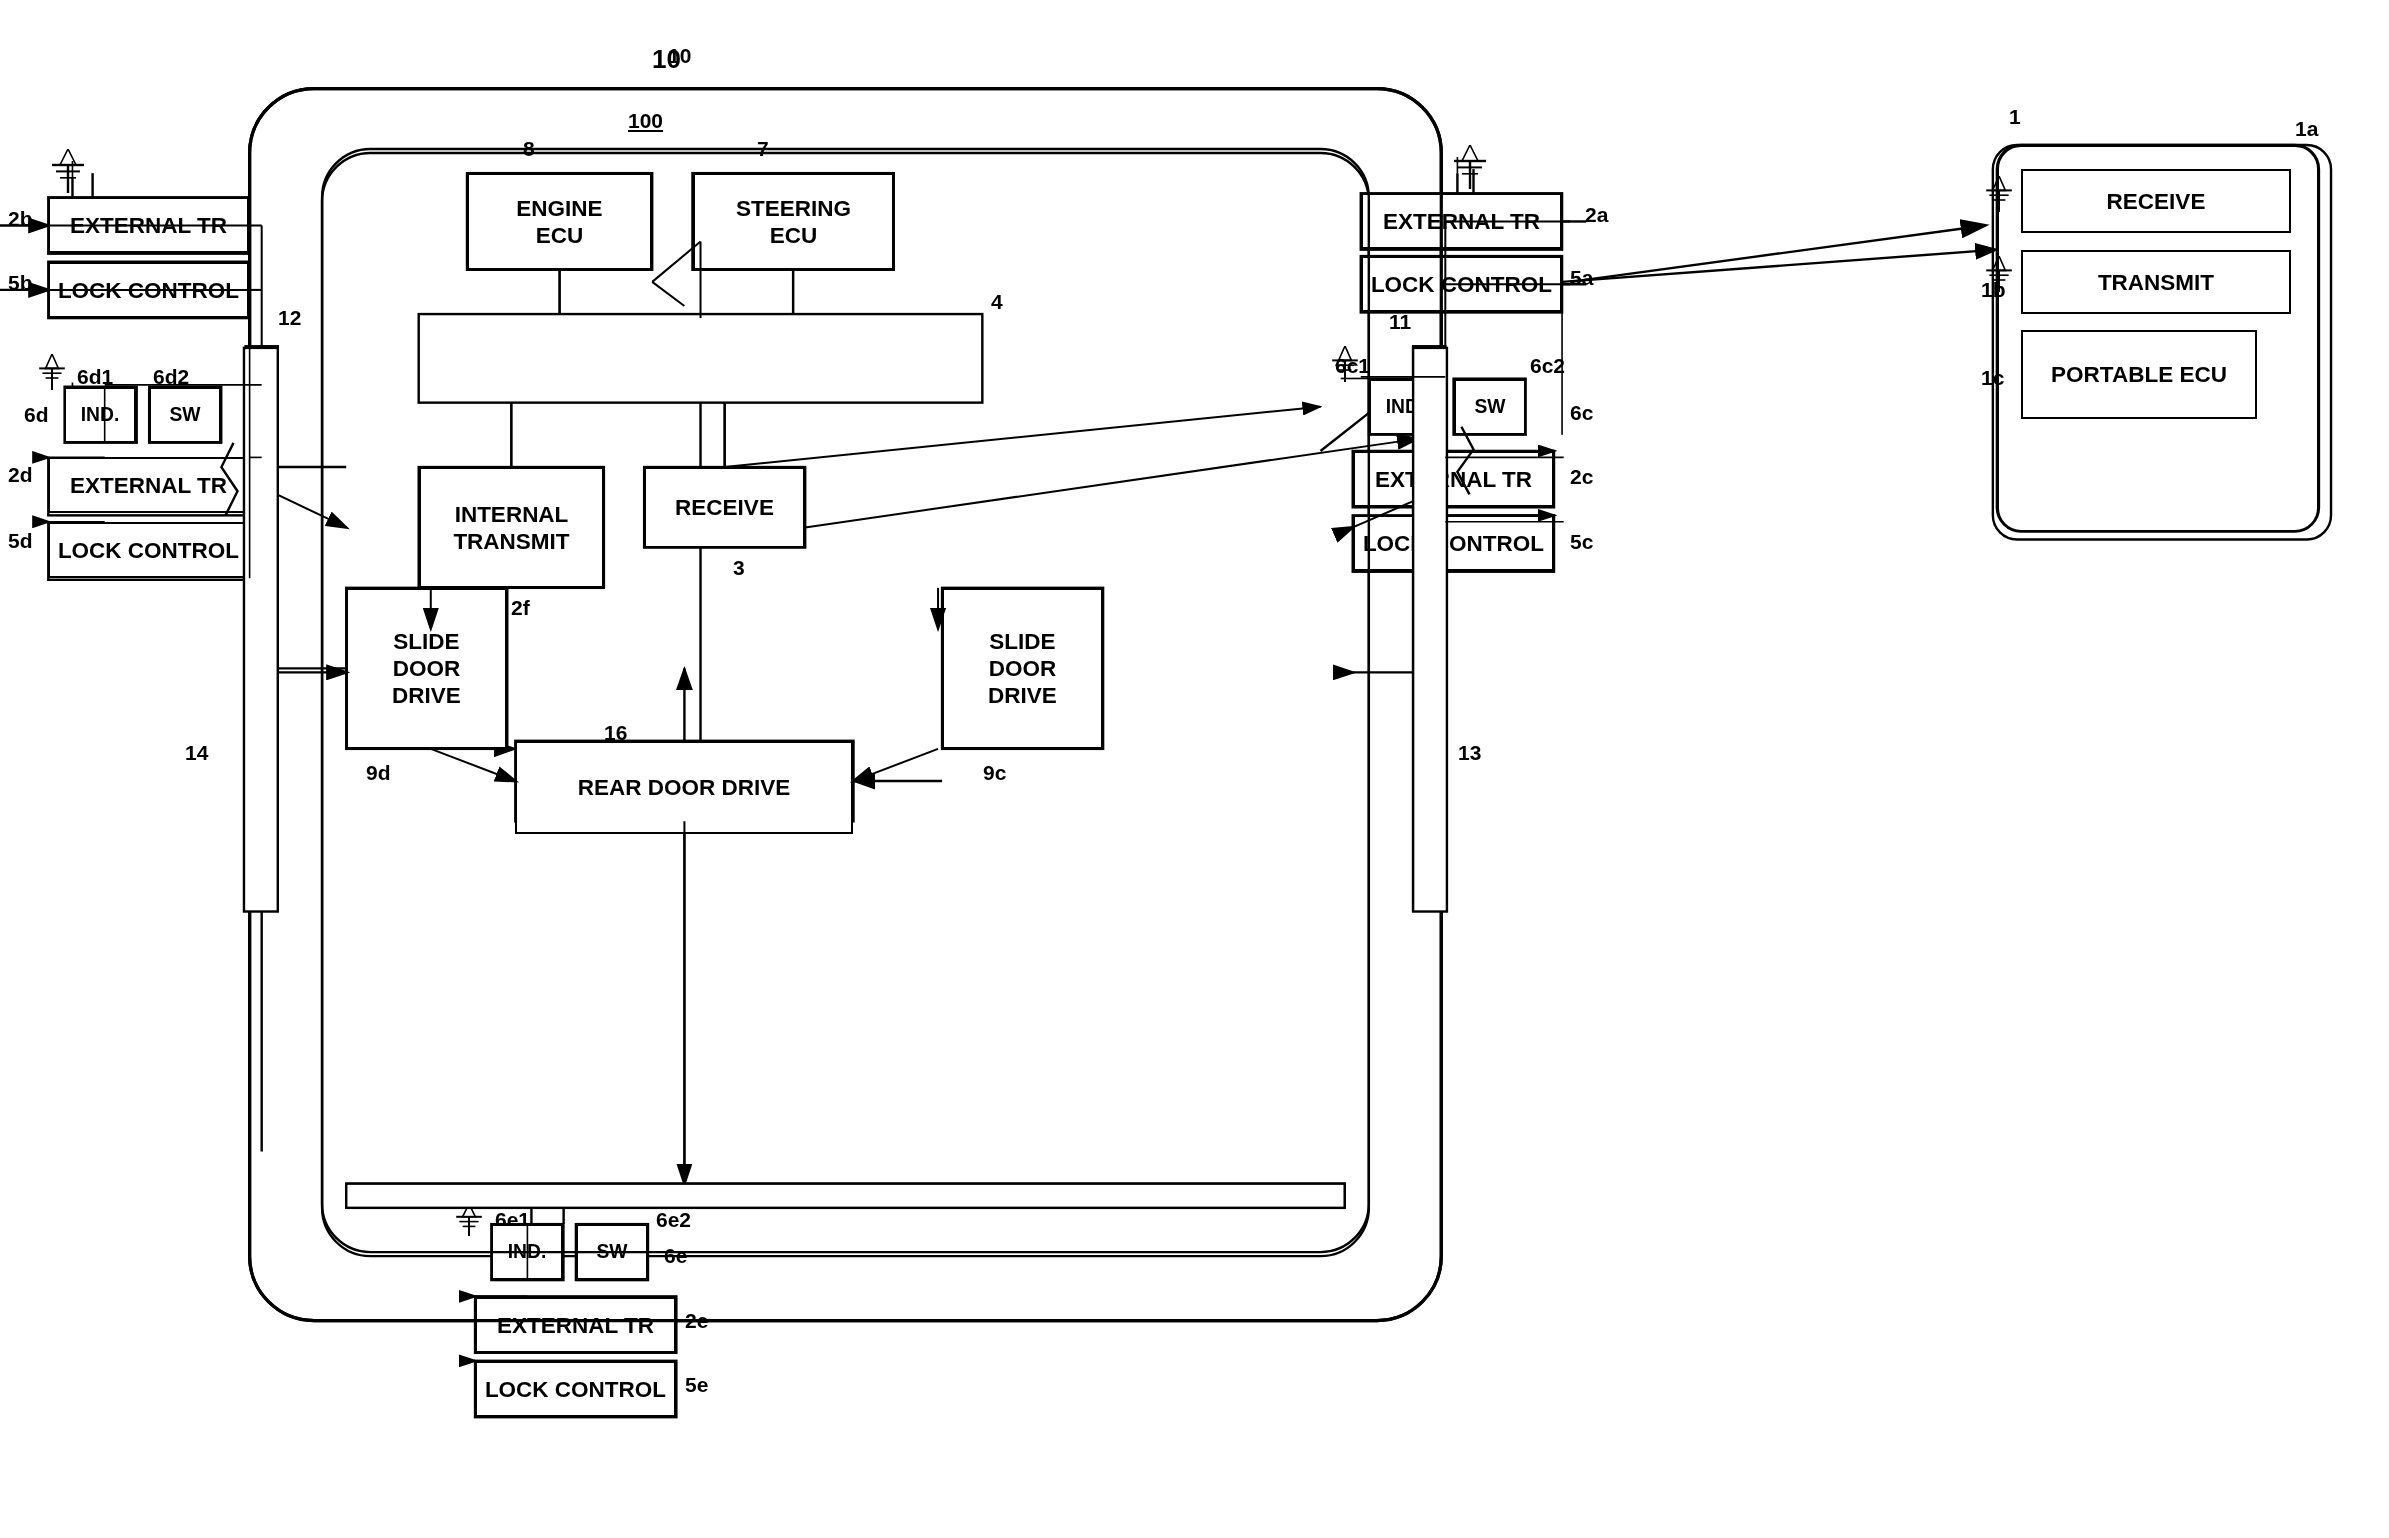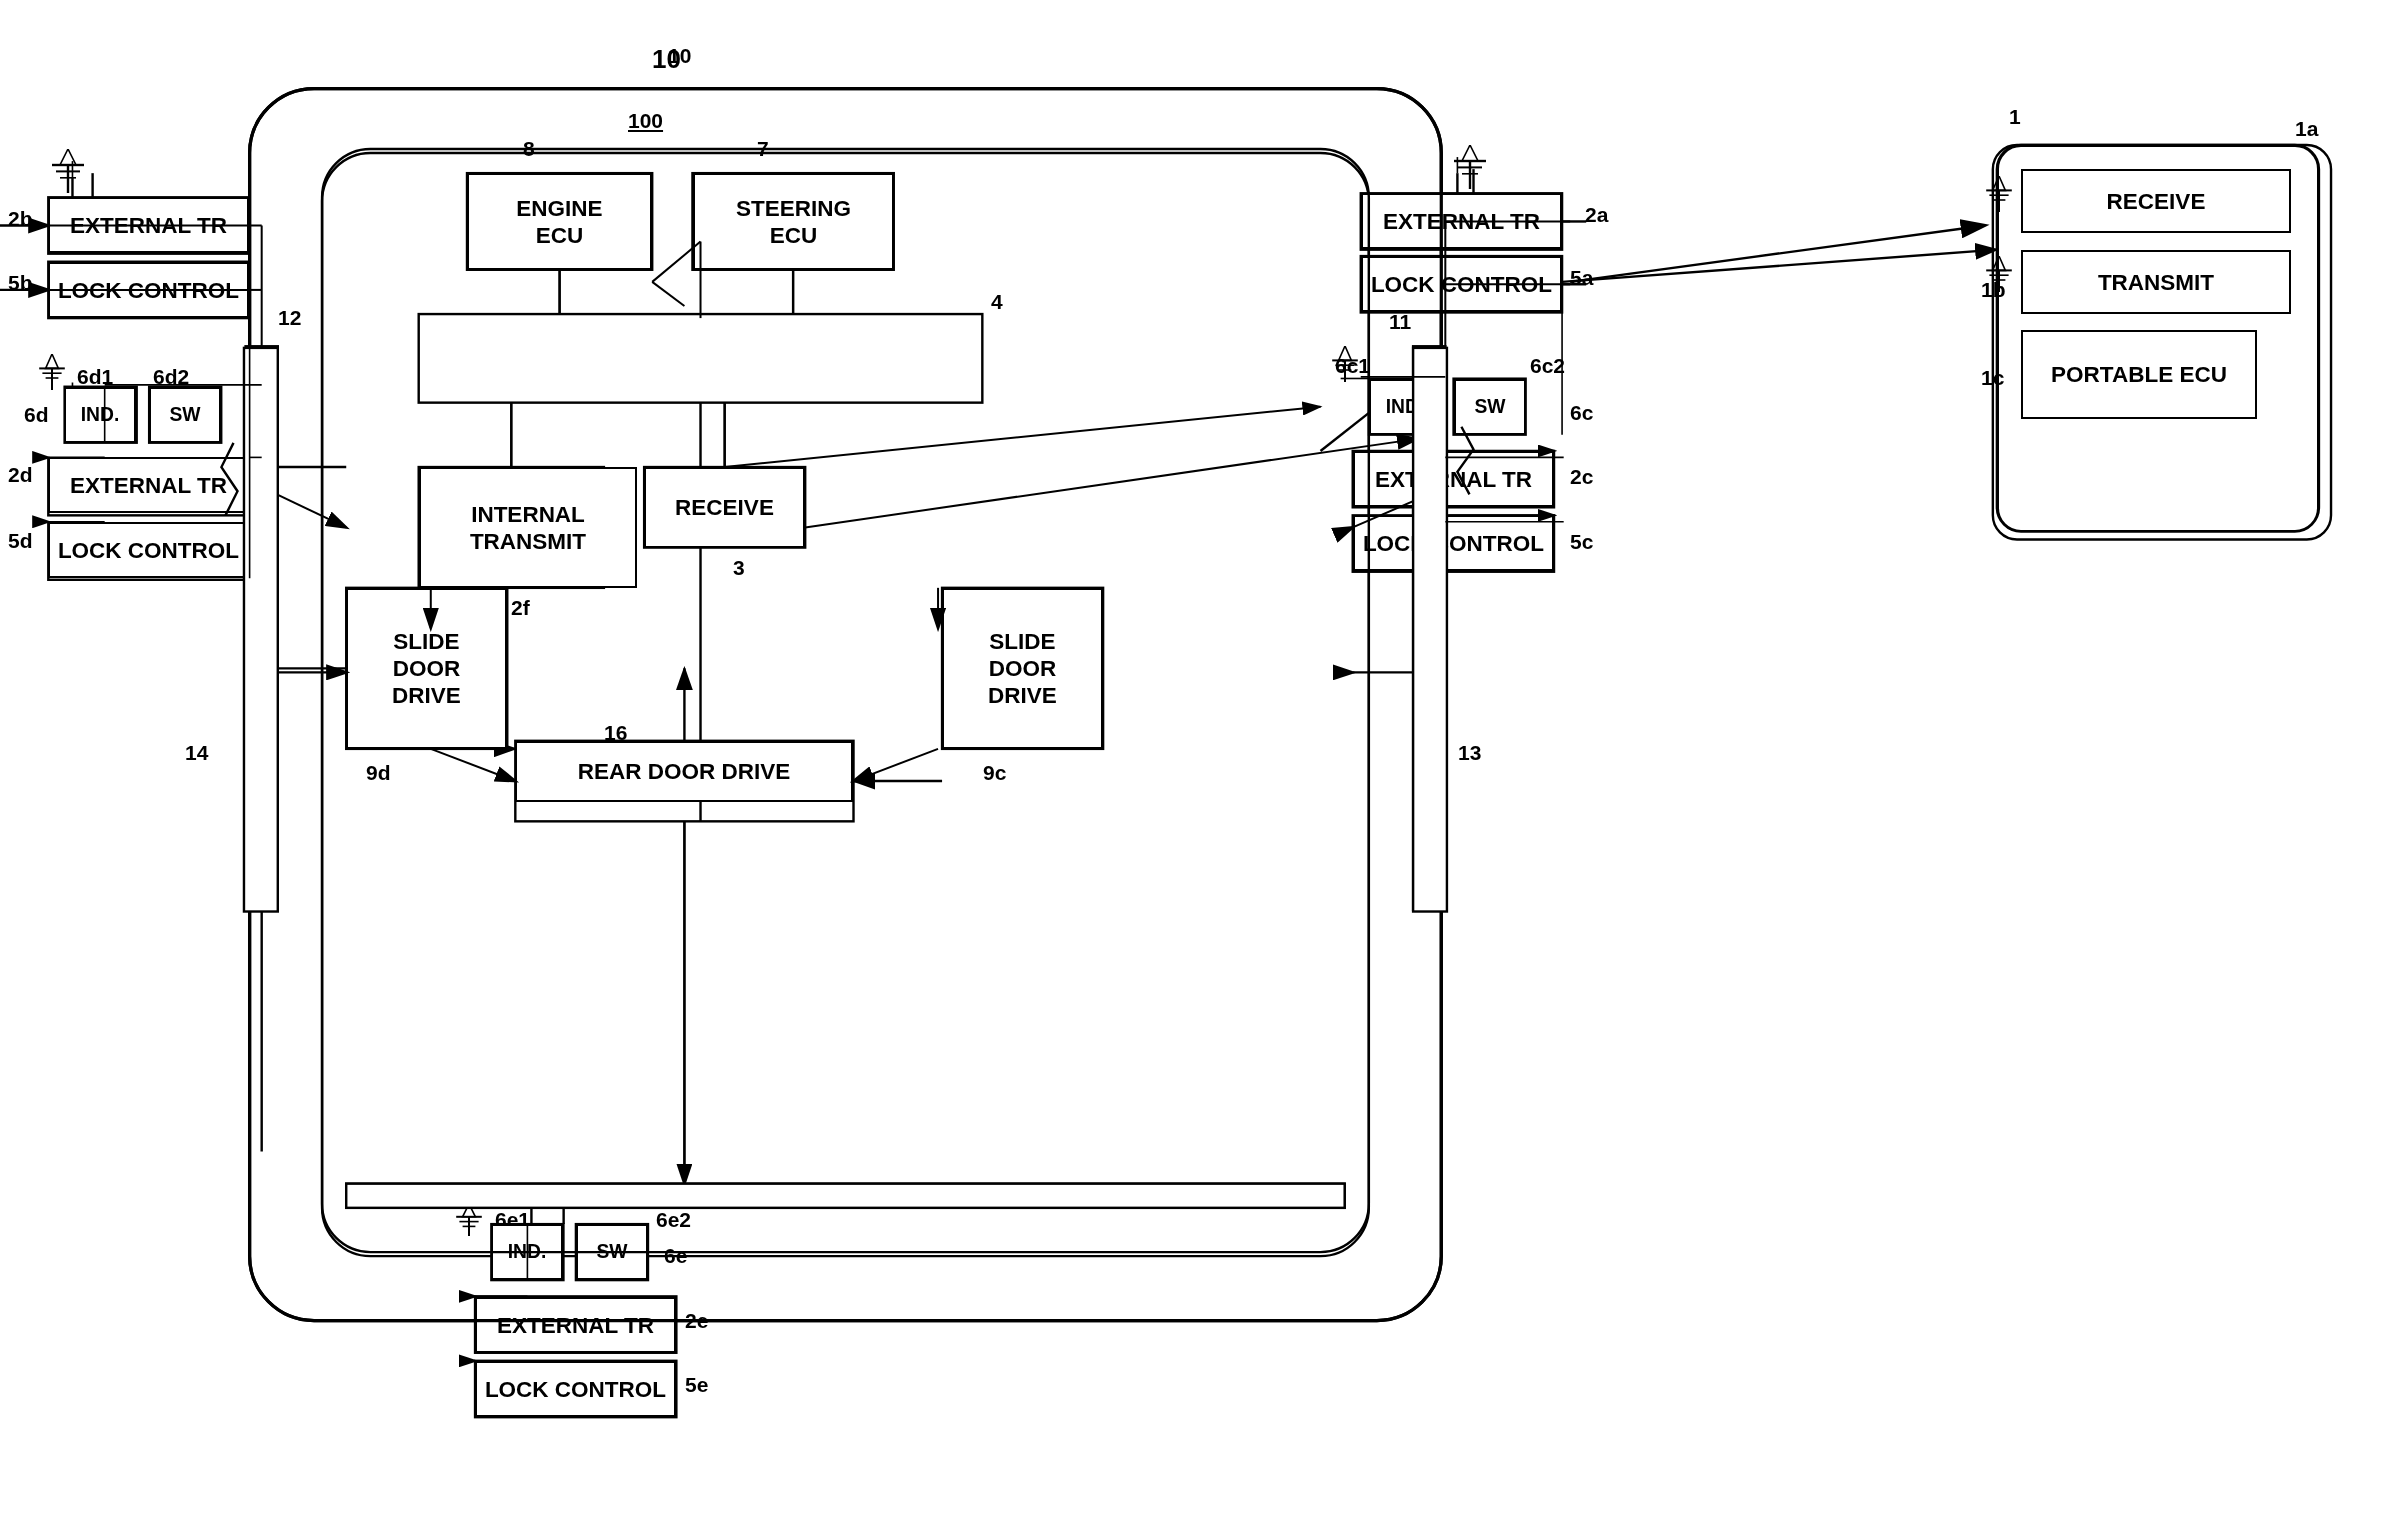--- a/index.html
+++ b/index.html
@@ -198,33 +198,33 @@
 
   <div class="label" style="left:757px; top:137px;">7</div>
 
   <div class="label" style="left:991px; top:290px;">4</div>
 
   <div class="box" style="left:467px; top:173px; width:185px; height:97px;">ENGINE<br>ECU</div>
 
   <div class="box" style="left:693px; top:173px; width:201px; height:97px;">STEERING<br>ECU</div>
 
 
-  <div class="box" style="left:419px; top:467px; width:218px; height:121px;">INTERNAL<br>TRANSMIT</div>
+  <div class="box" style="left:419px; top:467px; width:185px; height:121px;">INTERNAL<br>TRANSMIT</div>
 
   <div class="label" style="left:511px; top:596px;">2f</div>
 
   <div class="box" style="left:644px; top:467px; width:161px; height:81px;">RECEIVE</div>
 
   <div class="label" style="left:733px; top:556px;">3</div>
 
   <div class="box" style="left:346px; top:588px; width:161px; height:161px;">SLIDE<br>DOOR<br>DRIVE</div>
 
   <div class="box" style="left:942px; top:588px; width:161px; height:161px;">SLIDE<br>DOOR<br>DRIVE</div>
 
-  <div class="box" style="left:515px; top:741px; width:338px; height:61px;">REAR DOOR DRIVE</div>
+  <div class="box" style="left:515px; top:741px; width:338px; height:93px;">REAR DOOR DRIVE</div>
 
   <div class="label" style="left:366px; top:761px;text-align:center;">9d</div>
 
   <div class="label" style="left:954px; top:761px;margin-left:29px;">9c</div>
 
   <div class="label" style="left:604px; top:721px;">16</div>
 
   <div style="position:absolute; left:246px; top:346px; width:32px; height:564px; border:2.4px solid #000; background:white;"></div>
 
   <div style="position:absolute; left:1413px; top:346px; width:32px; height:564px; border:2.4px solid #000; background:white;"></div>

